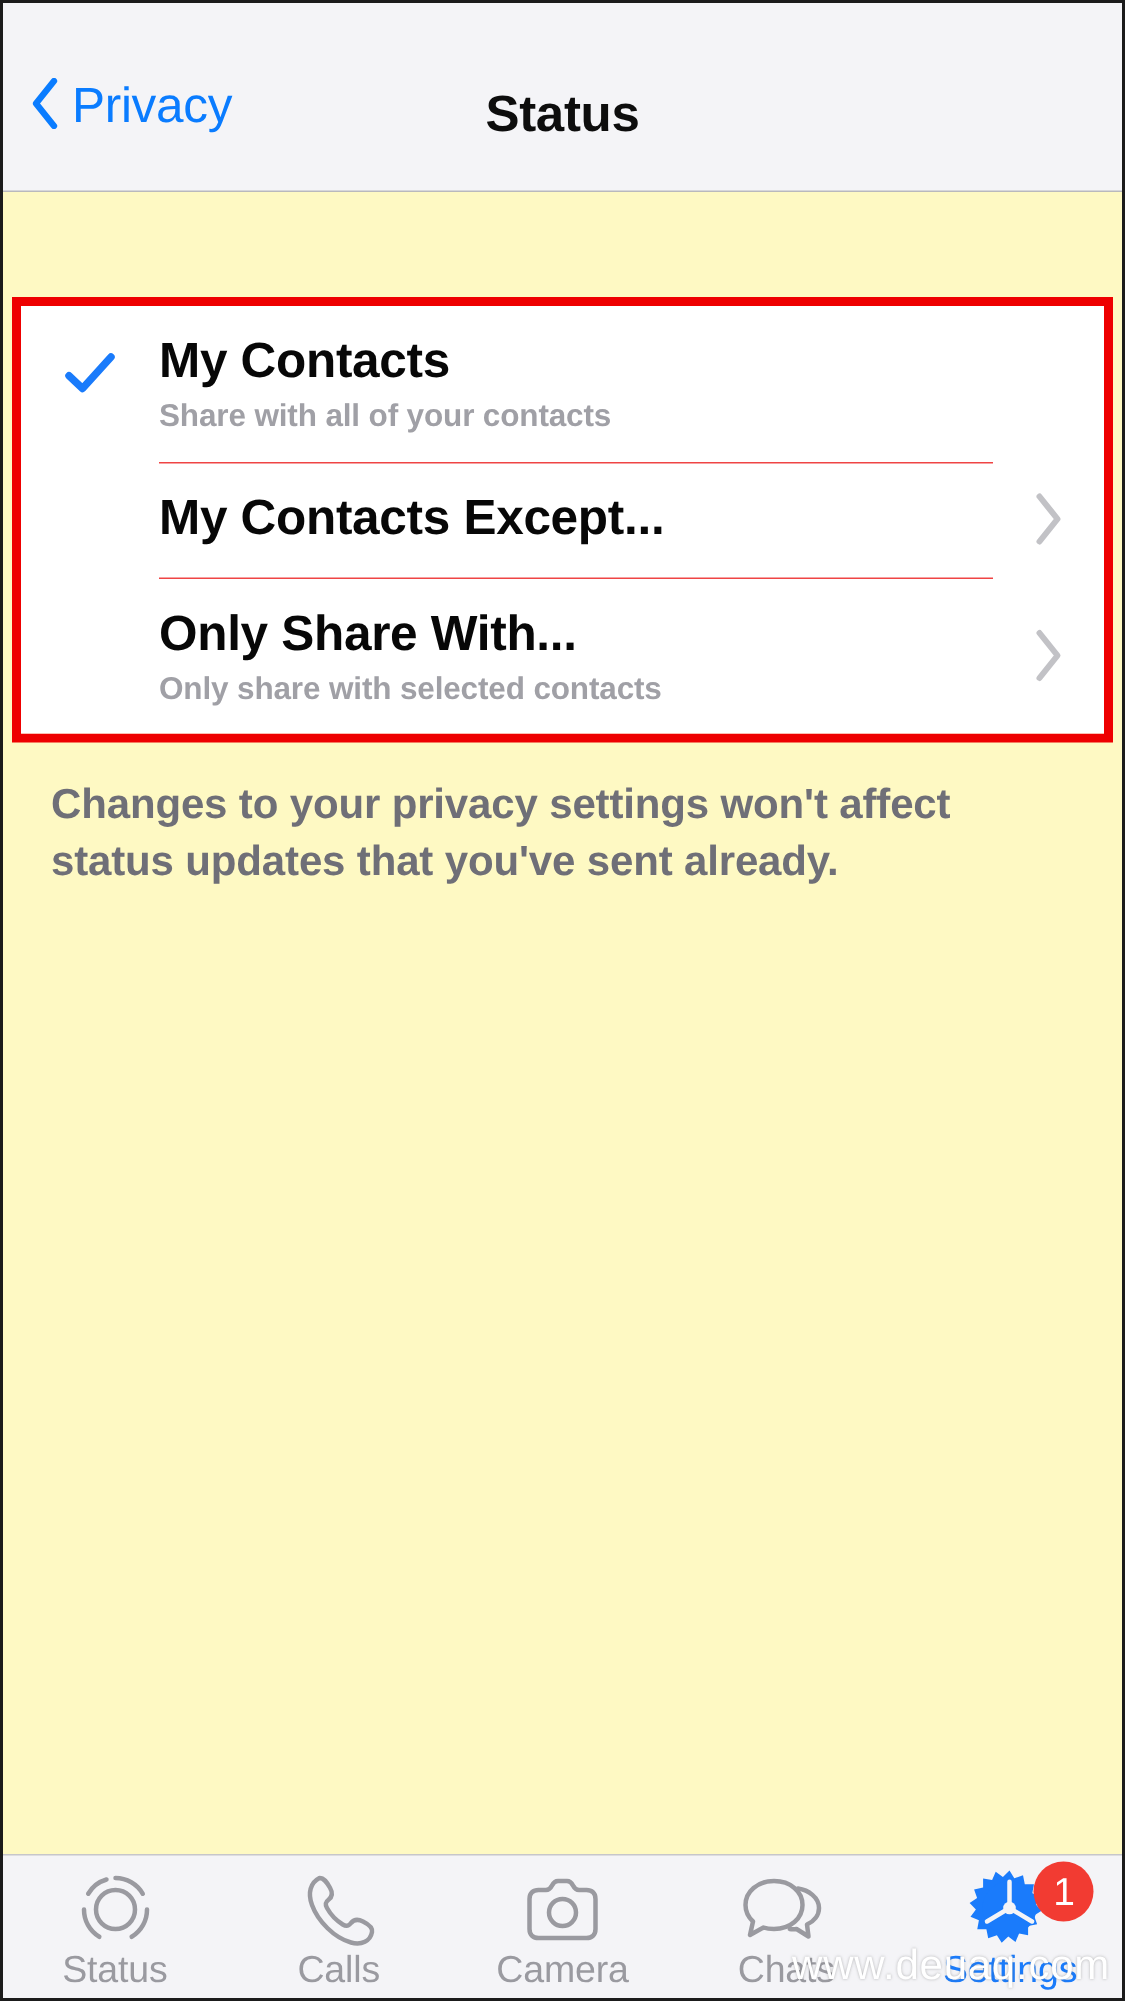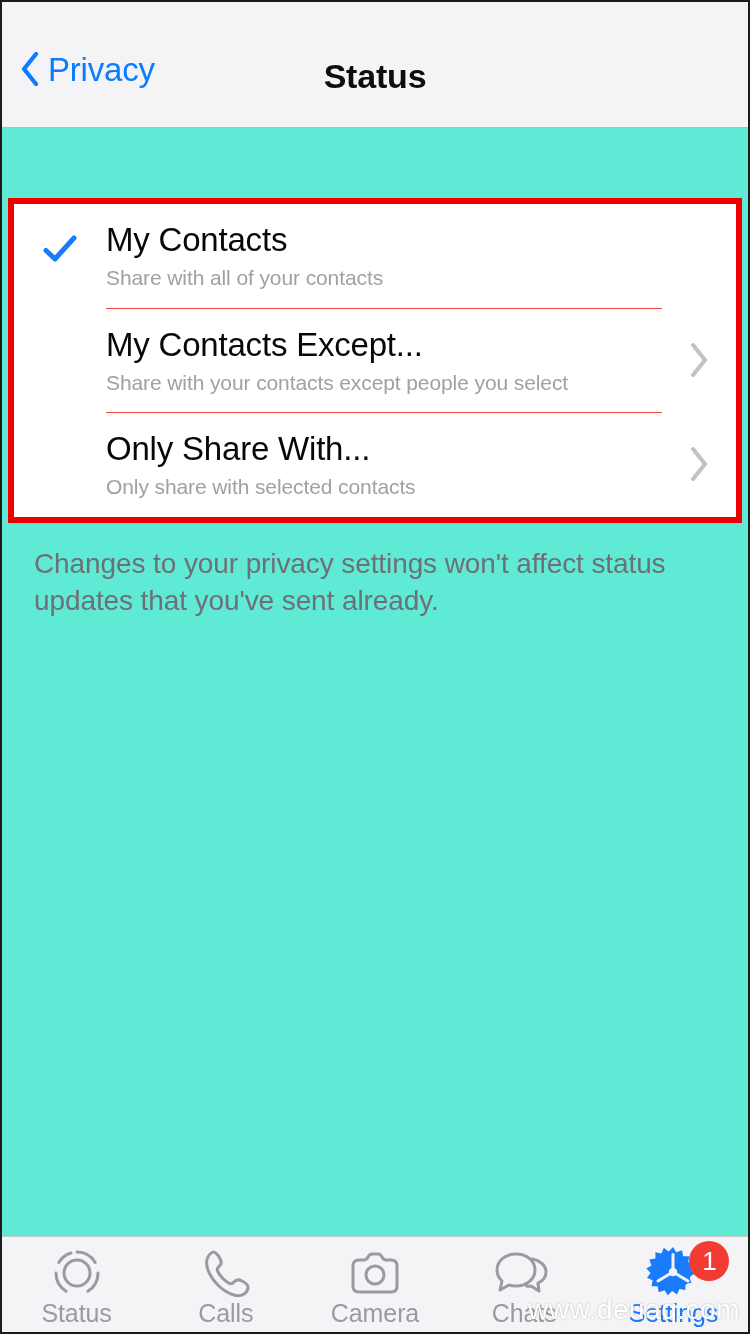--- a/index.html
+++ b/index.html
@@ -60,21 +60,22 @@
     font-size: 34px;
     font-weight: bold;
     color: #0d0d0d;
     letter-spacing: -0.2px;
   }
 
   
   .content {
     position: relative;
     height: 1108px;
-    background: #5eead4;
+    background: #fef9c3;
+    font-weight: bold;
   }
   .gap {
     height: 70px;
   }
 
   
   .highlight-box {
     position: relative;
     margin: 0 6px 0 6px;
     border: 6px solid #ee0000;
@@ -243,21 +244,20 @@
             <div class="row-title">My Contacts</div>
             <div class="row-sub">Share with all of your contacts</div>
           </div>
           <div class="row-chevron"></div>
         </div>
 
         <div class="row">
           <div class="row-check"></div>
           <div class="row-body row-sep">
             <div class="row-title">My Contacts Except...</div>
-            <div class="row-sub">Share with your contacts except people you select</div>
           </div>
           <div class="row-chevron">
             <svg class="chev-svg" viewBox="0 0 22 38" fill="none" xmlns="http://www.w3.org/2000/svg">
               <path d="M5 4 L17 19 L5 34" stroke="#c2c2c6" stroke-width="4" stroke-linecap="round" stroke-linejoin="round"></path>
             </svg>
           </div>
         </div>
 
         <div class="row">
           <div class="row-check"></div>

